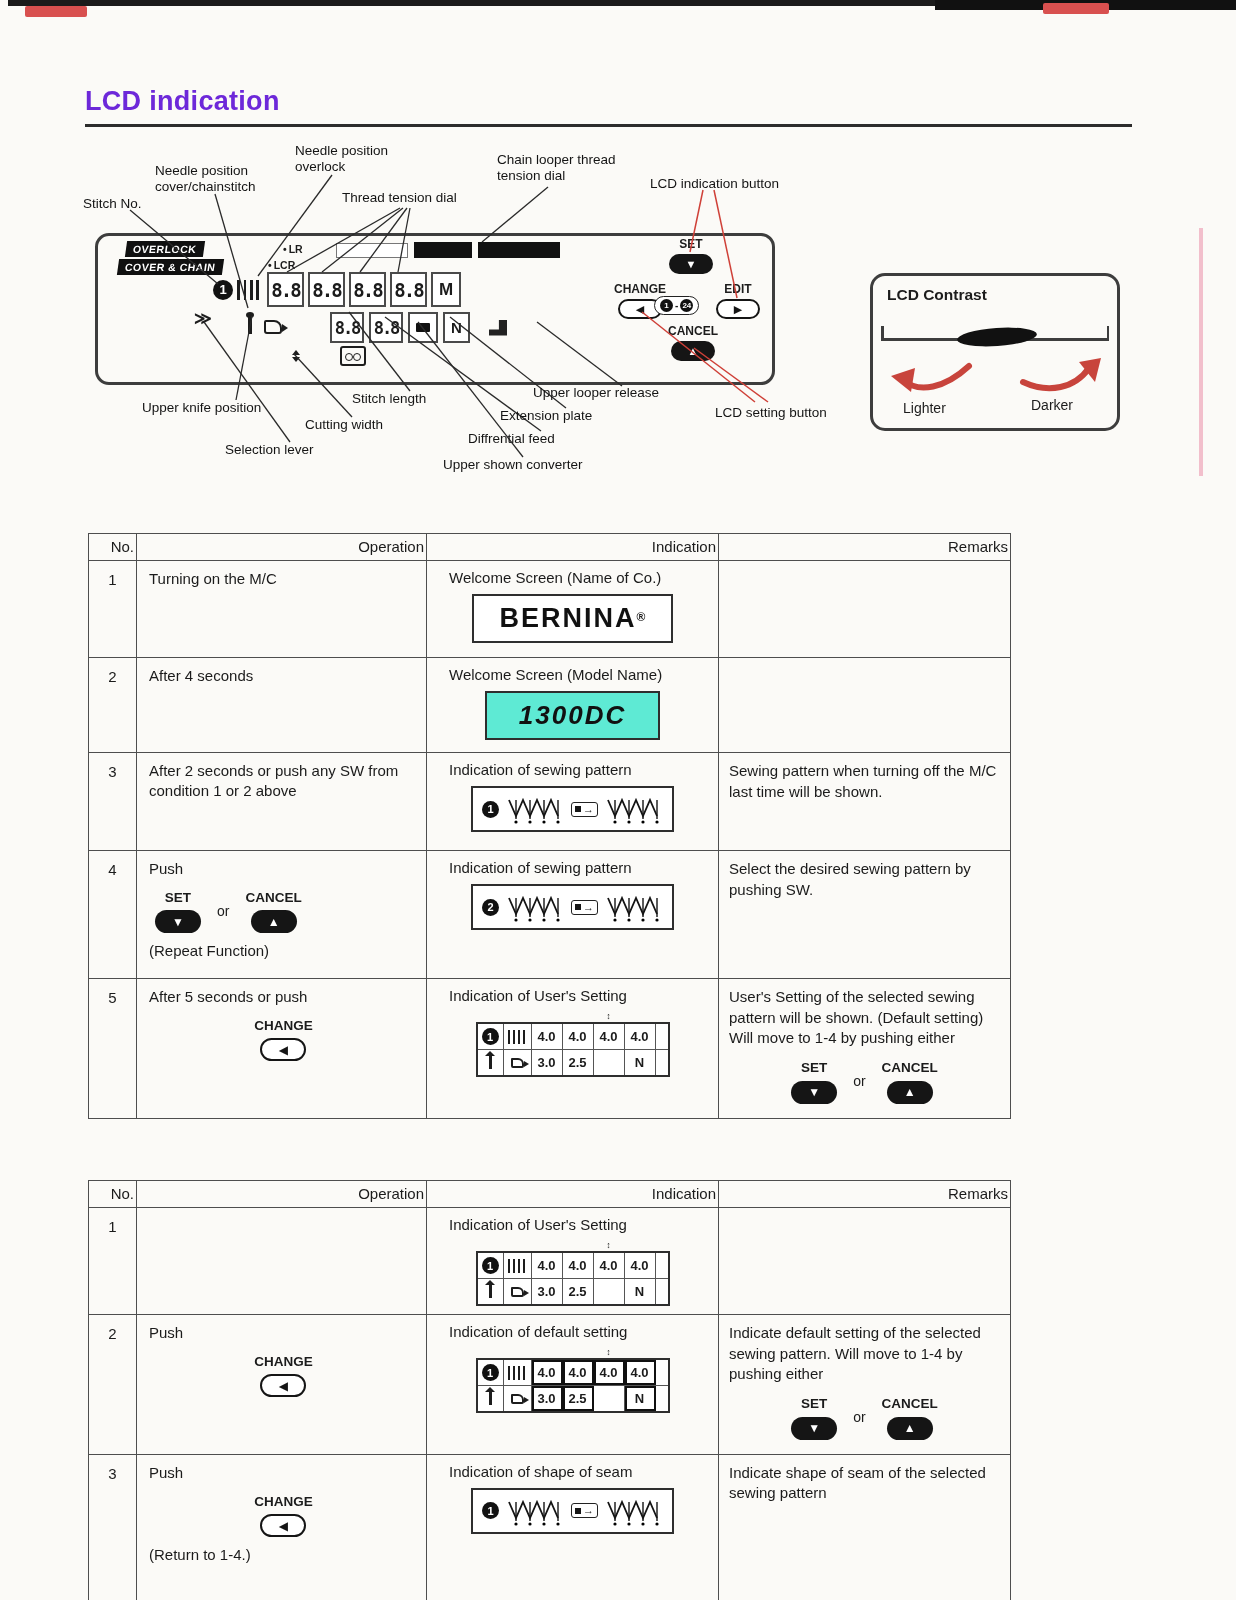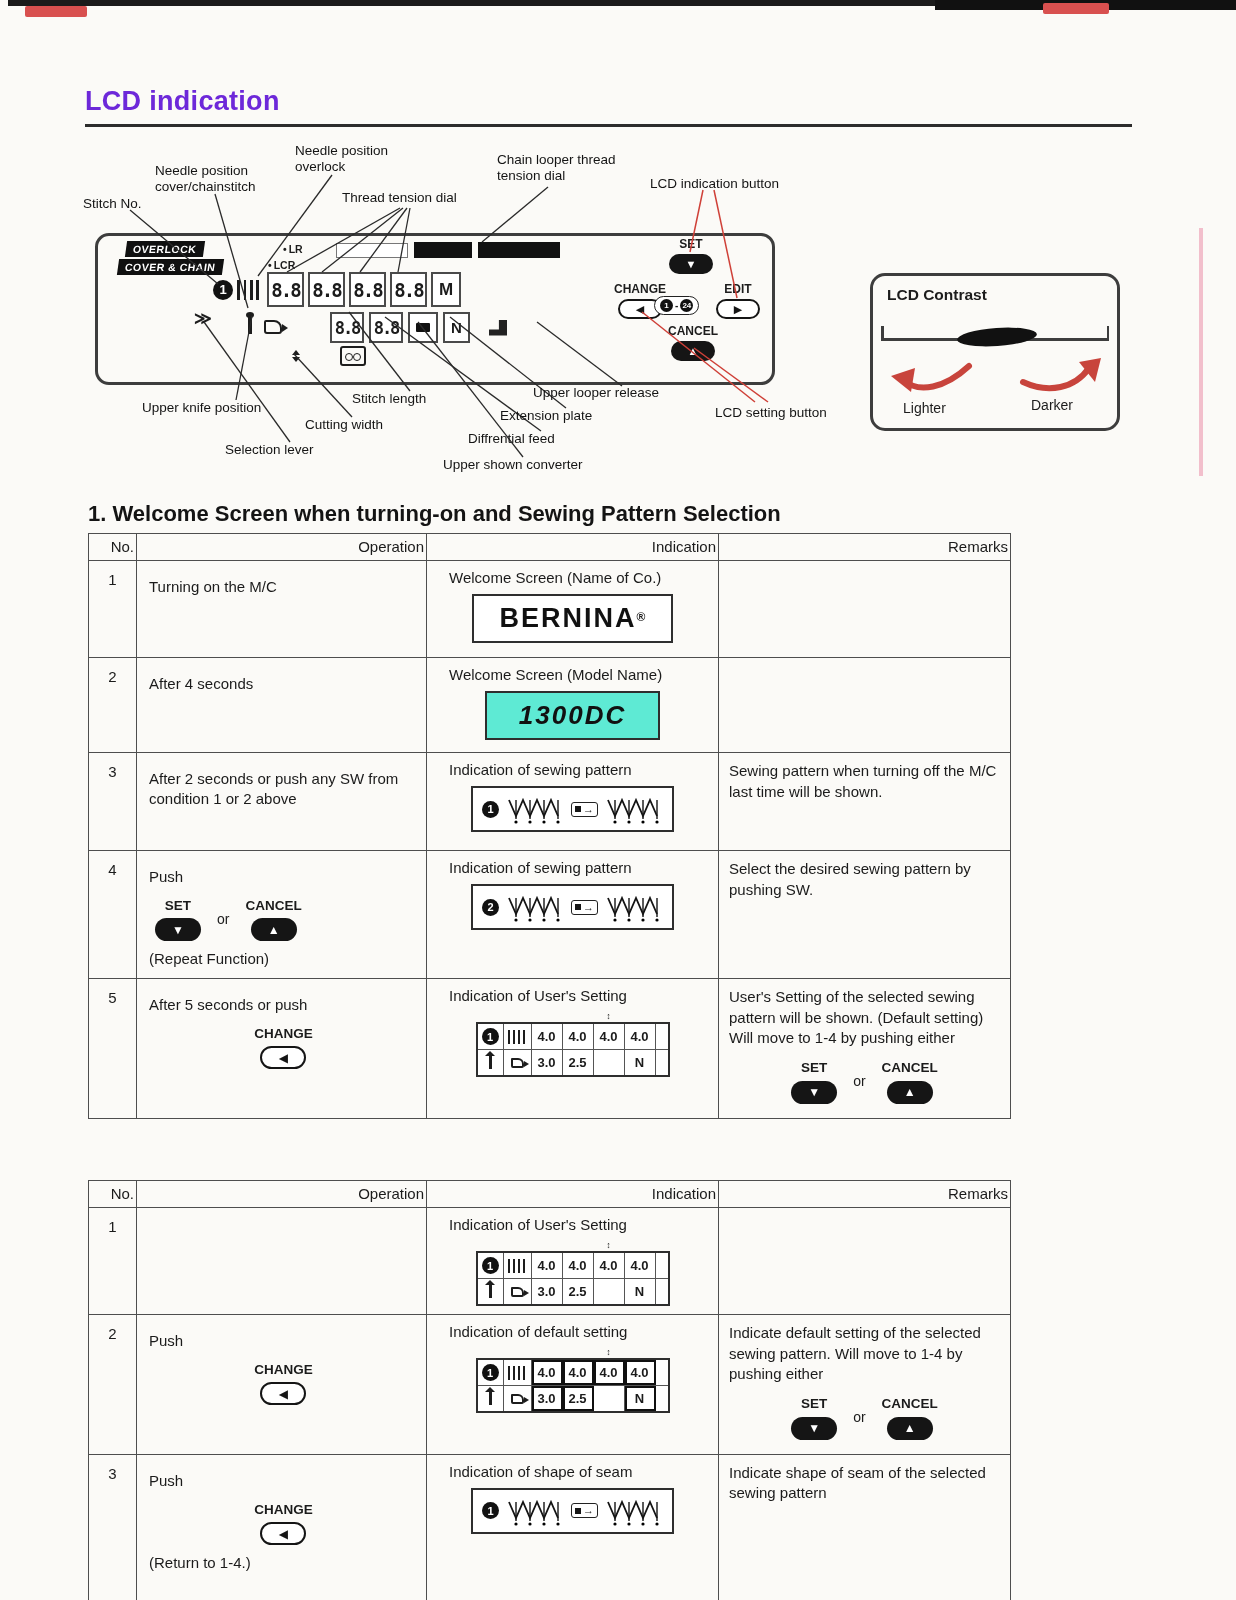--- a/index.html
+++ b/index.html
@@ -96,21 +96,21 @@
   .section-title { position:absolute; left:88px; font-size:22px; font-weight:700; color:#141414; }
   .section-title.s1 { top:501px; }
   .section-title.s2 { top:1143px; }
 
   table.dtable { position:absolute; border-collapse:collapse; table-layout:fixed; background:transparent; }
   table.t1 { left:88px; top:533px; width:922px; }
   table.t2 { left:88px; top:1180px; width:922px; }
   .dtable th, .dtable td { border:1.4px solid #4e4e4e; vertical-align:top; font-size:15px; color:#1b1b1b; }
   .dtable th { font-weight:400; text-align:right; padding:4px 2px; }
   .no-cell { text-align:center; padding-top:10px; }
-  .op-cell { padding:16px 8px 8px 12px; line-height:1.35; }
+  .op-cell { padding:8px 8px 8px 12px; line-height:1.35; }
   .ind-cell { padding:8px 22px; }
   .rem-cell { padding:8px 10px; line-height:1.38; }
   .ind-title { font-size:15px; margin-bottom:4px; }
   .ind-center { text-align:center; margin-top:8px; }
 
   .logo-box { display:inline-block; border:2.5px solid #2e2e2e; padding:7px 26px; background:#fff; }
   .logo-text { font-weight:800; font-size:27px; letter-spacing:2px; color:#111; }
   .logo-reg { font-size:12px; font-weight:700; vertical-align:super; }
   .model-box { display:inline-block; border:2px solid #2e2e2e; padding:7px 32px; background:#5eead4; }
   .model-text { font-style:italic; font-weight:700; font-size:26px; letter-spacing:2px; color:#111; }
@@ -296,21 +296,20 @@
     <div class="dlabel" style="left:305px; top:287px;">Cutting width</div>
     <div class="dlabel" style="left:225px; top:312px;">Selection lever</div>
     <div class="dlabel" style="left:352px; top:261px;">Stitch length</div>
     <div class="dlabel" style="left:443px; top:327px;">Upper shown converter</div>
     <div class="dlabel" style="left:468px; top:301px;">Diffrential feed</div>
     <div class="dlabel" style="left:500px; top:278px;">Extension plate</div>
     <div class="dlabel" style="left:533px; top:255px;">Upper looper release</div>
     <div class="dlabel" style="left:715px; top:275px;">LCD setting button</div>
   </div>
 
-  <div class="section-title s1">1. Welcome Screen when turning-on and Sewing Pattern Selection</div>
 
   <table class="dtable t1">
     <colgroup>
         <col style="width:48px">
         <col style="width:290px">
         <col style="width:292px">
         <col style="width:292px">
       </colgroup>
     <tbody>
       <tr style="height:27px">

